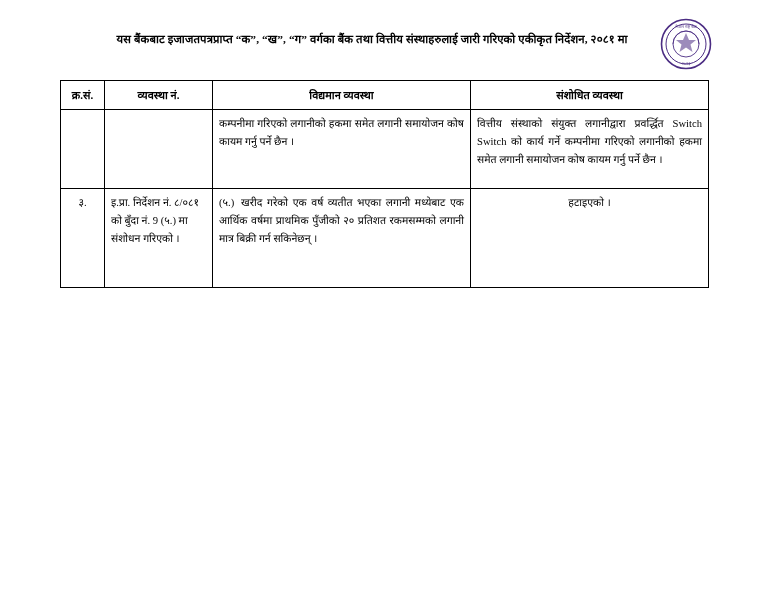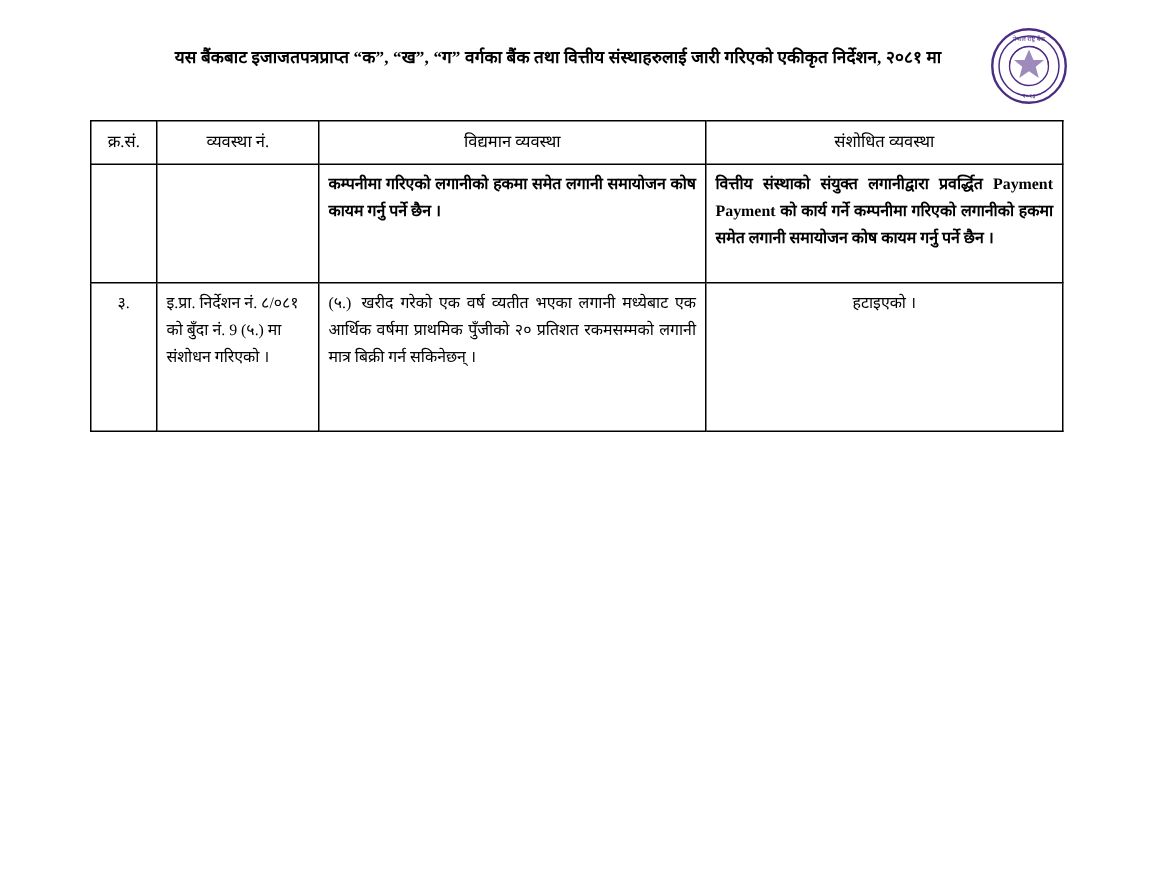--- a/index.html
+++ b/index.html
@@ -65,35 +65,35 @@
   }
   table.doc th, table.doc td {
     border: 1px solid #000000;
     vertical-align: top;
     padding: 5px 6px 7px 6px;
     font-size: 10.6px;
     line-height: 1.72;
   }
   table.doc th {
     text-align: center;
-    font-weight: normal;
+    font-weight: bold;
     vertical-align: middle;
     padding: 4px 4px;
     font-size: 11px;
     height: 20px;
   }
   .col-sn   { width: 44px; }
   .col-prov { width: 108px; }
   .col-exist{ width: 258px; }
   .col-rev  { width: 238px; }
 
   .cell-center { text-align: center; }
   .just { text-align: justify; text-justify: inter-word; }
 
-  .row1 td { height: 66px; font-weight: bold; }
+  .row1 td { height: 66px; }
   .row2 td { height: 86px; }
   .numlabel {
     display: inline-block;
     width: 22px;
   }
 </style>
 </head>
 <body>
 
 <div class="page">
@@ -128,21 +128,21 @@
           <th>व्यवस्था नं.</th>
           <th>विद्यमान व्यवस्था</th>
           <th>संशोधित व्यवस्था</th>
         </tr>
       </thead>
       <tbody>
         <tr class="row1">
           <td class="cell-center"></td>
           <td></td>
           <td class="just">कम्पनीमा गरिएको लगानीको हकमा समेत लगानी समायोजन कोष कायम गर्नु पर्ने छैन ।</td>
-          <td class="just">वित्तीय संस्थाको संयुक्त लगानीद्वारा प्रवर्द्धित Payment Payment को कार्य गर्ने कम्पनीमा गरिएको लगानीको हकमा समेत लगानी समायोजन कोष कायम गर्नु पर्ने छैन ।</td>
+          <td class="just">वित्तीय संस्थाको संयुक्त लगानीद्वारा प्रवर्द्धित Switch Switch को कार्य गर्ने कम्पनीमा गरिएको लगानीको हकमा समेत लगानी समायोजन कोष कायम गर्नु पर्ने छैन ।</td>
         </tr>
         <tr class="row2">
           <td class="cell-center">३.</td>
           <td>इ.प्रा. निर्देशन नं. ८/०८१ को बुँदा नं. 9 (५.) मा संशोधन गरिएको ।</td>
           <td class="just">
             <span class="numlabel">(५.)</span><span>खरीद गरेको एक वर्ष व्यतीत भएका लगानी मध्येबाट एक आर्थिक वर्षमा प्राथमिक पुँजीको २० प्रतिशत रकमसम्मको लगानी मात्र बिक्री गर्न सकिनेछन् ।</span>
           </td>
           <td class="cell-center">हटाइएको ।</td>
         </tr>
       </tbody>

